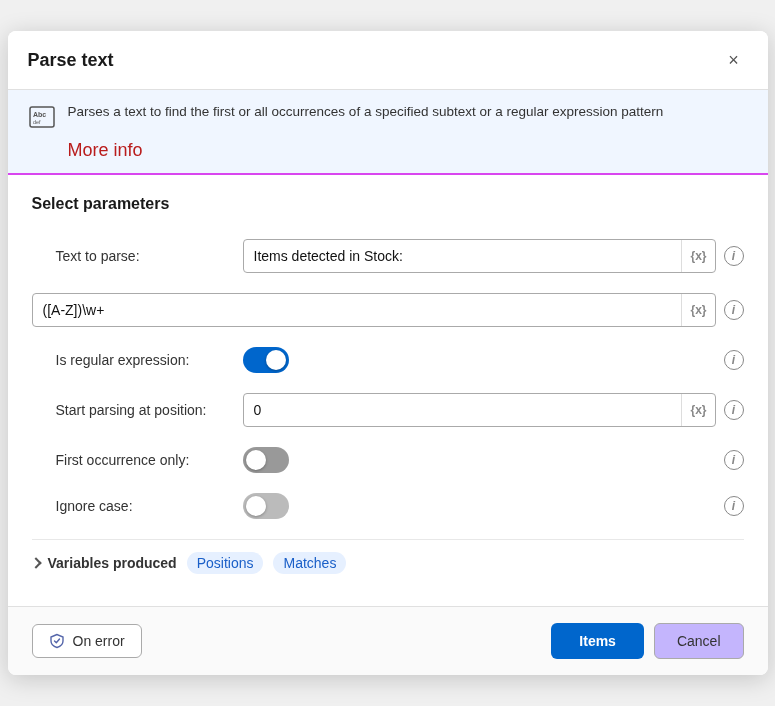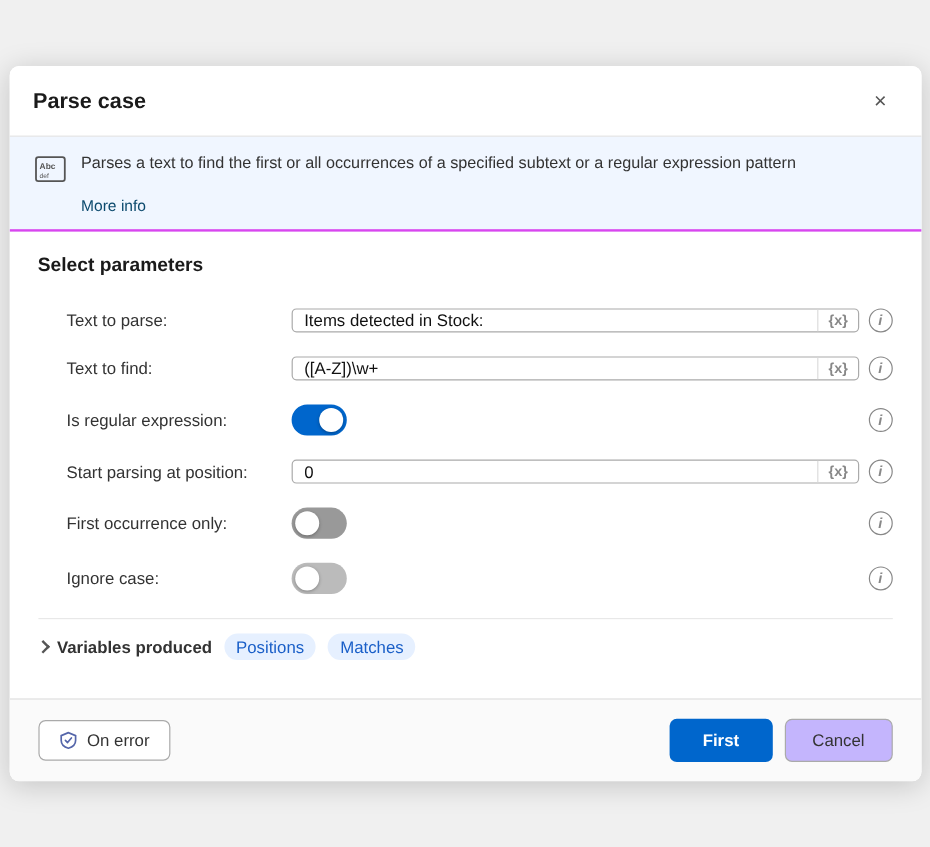--- a/index.html
+++ b/index.html
@@ -70,23 +70,23 @@
       margin-top: 1px;
     }
 
     .info-banner-text {
       font-size: 13.5px;
       color: #333;
       line-height: 1.5;
     }
 
     .info-banner-link {
-      color: #0c4a6e;
+      color: #b91c1c;
       text-decoration: none;
-      font-size: 13px;
+      font-size: 18px;
       display: block;
       margin-top: 18px;
     }
 
     .content {
       padding: 20px 24px;
       flex: 1;
       overflow-y: auto;
     }
 
@@ -119,21 +119,21 @@
       gap: 8px;
     }
 
     .input-with-var {
       flex: 1;
       display: flex;
       align-items: center;
       border: 1px solid #aaa;
       border-radius: 4px;
       background: #fff;
-      height: 20px;
+      height: 34px;
       padding: 0 0 0 10px;
     }
 
     .input-with-var input {
       flex: 1;
       border: none;
       outline: none;
       font-size: 14px;
       color: #111;
       background: transparent;
@@ -289,21 +289,21 @@
       transform: rotate(-45deg);
       margin-right: 2px;
     }
   </style>
 </head>
 <body>
 
 <div class="dialog">
 
   <div class="title-bar">
-    <span class="title-bar-title">Parse case</span>
+    <span class="title-bar-title">Parse text</span>
     <button class="close-btn">×</button>
   </div>
 
   <div class="info-banner">
     <span class="info-banner-icon">
       
       <svg width="28" height="28" viewBox="0 0 28 28" fill="none" xmlns="http://www.w3.org/2000/svg">
         <rect x="2" y="4" width="24" height="20" rx="2" stroke="#555" stroke-width="1.5" fill="none"></rect>
         <text x="5" y="14" font-family="Arial" font-size="7" fill="#555" font-weight="bold">Abc</text>
         <text x="5" y="21" font-family="Arial" font-size="5.5" fill="#555">def</text>
@@ -323,21 +323,20 @@
       <div class="field-input-area">
         <div class="input-with-var">
           <input type="text" value="Items detected in Stock:" style="">
           <span class="var-label">{x}</span>
         </div>
         <div class="info-icon">i</div>
       </div>
     </div>
 
     <div class="field-row">
-      <span class="field-label">Text to find:</span>
       <div class="field-input-area">
         <div class="input-with-var">
           <input type="text" value="([A-Z])\w+" style="">
           <span class="var-label">{x}</span>
         </div>
         <div class="info-icon">i</div>
       </div>
     </div>
 
     <div class="field-row">
@@ -403,18 +402,18 @@
 
   <div class="footer">
     <button class="on-error-btn">
       <svg width="16" height="16" viewBox="0 0 16 16" fill="none" xmlns="http://www.w3.org/2000/svg">
         <path d="M8 1.5L2 4v4c0 3 2.5 5.5 6 6.5 3.5-1 6-3.5 6-6.5V4L8 1.5z" stroke="#5566aa" stroke-width="1.4" fill="none"></path>
         <path d="M5.5 8l1.8 1.8L10.5 6" stroke="#5566aa" stroke-width="1.4" stroke-linecap="round" stroke-linejoin="round"></path>
       </svg>
       <span>On error</span>
     </button>
     <div class="footer-right">
-      <button class="save-btn">First</button>
+      <button class="save-btn">Items</button>
       <button class="cancel-btn">Cancel</button>
     </div>
   </div>
 
 </div>
 
 </body></html>

